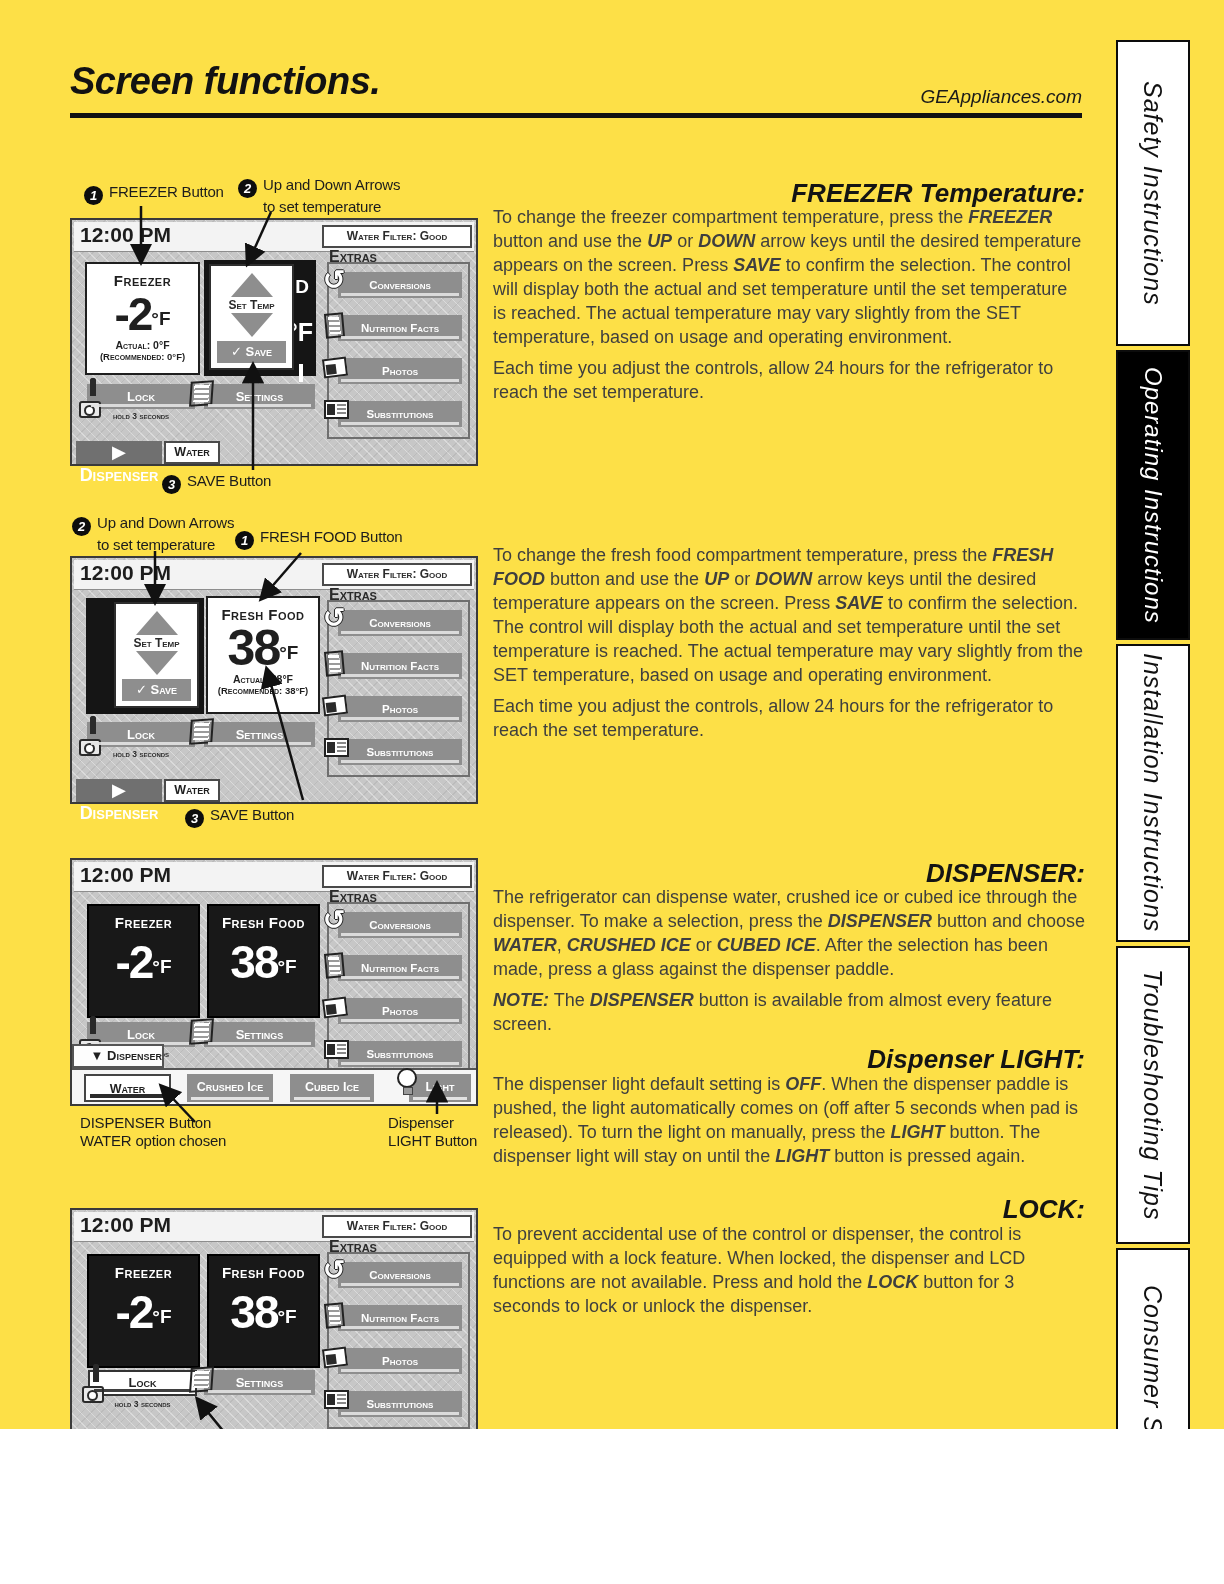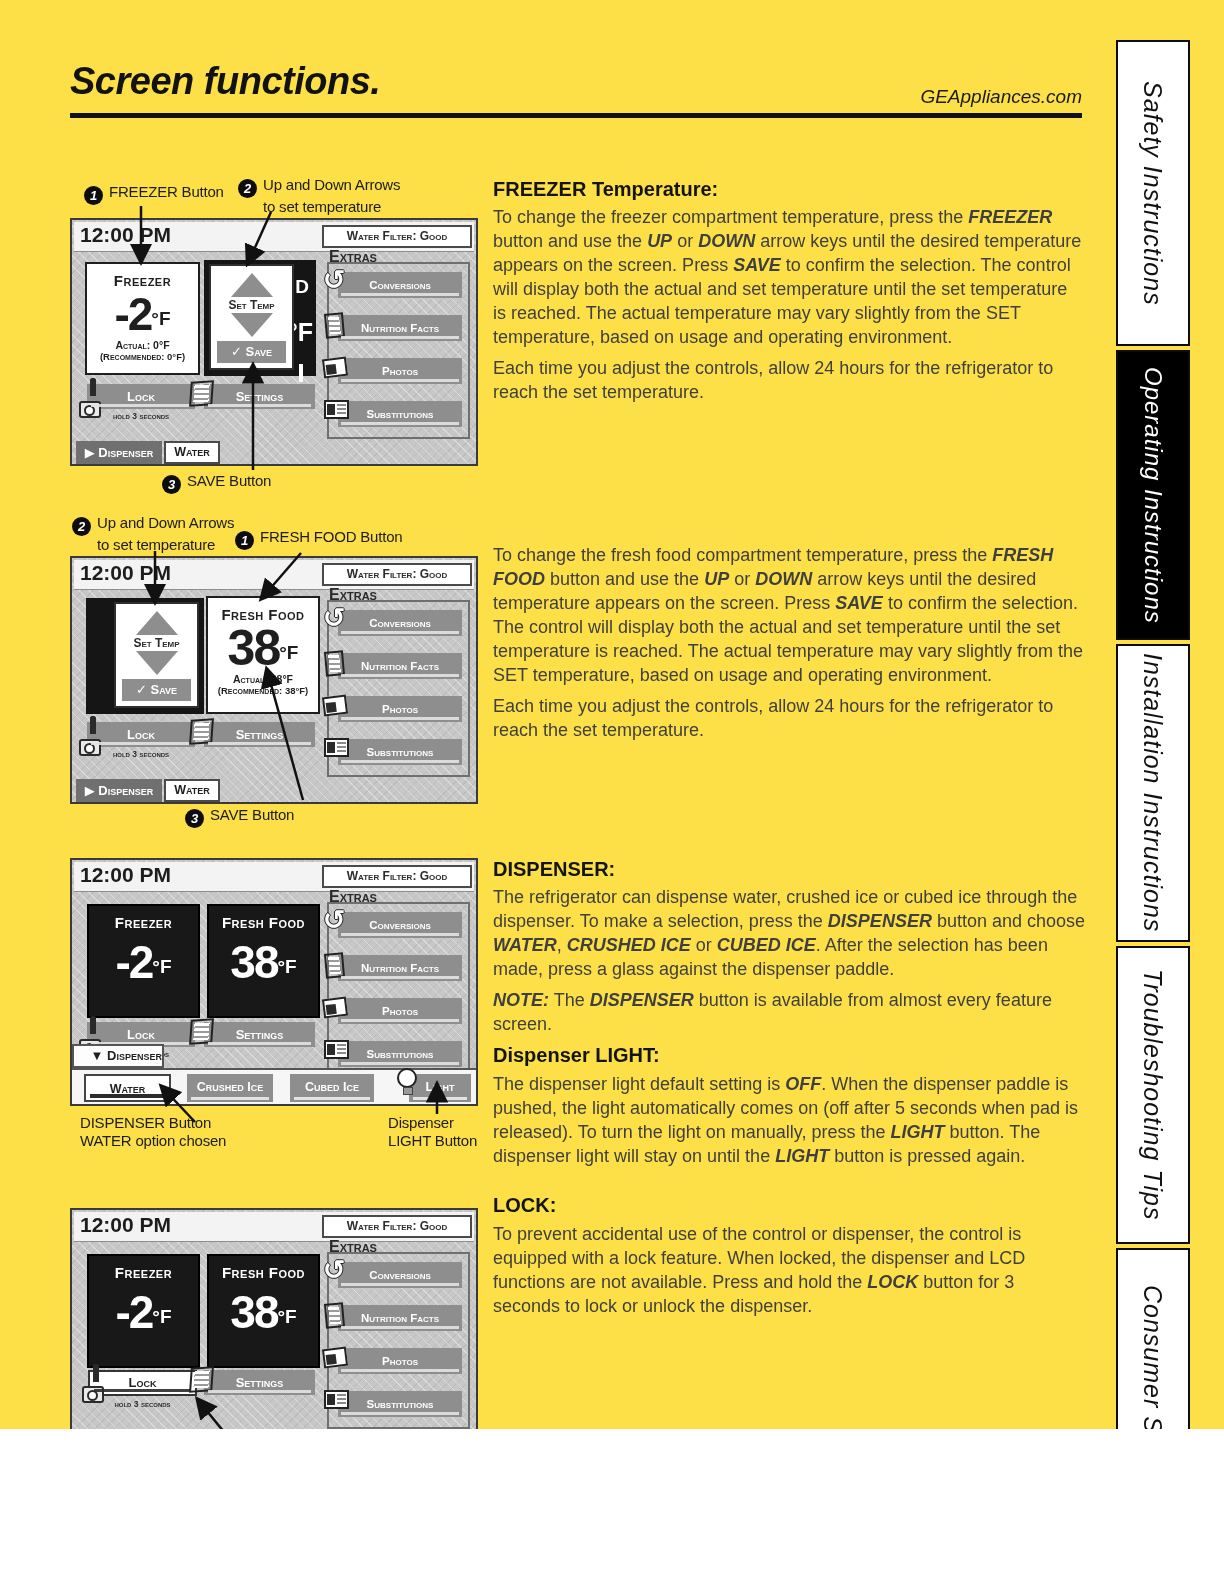--- a/index.html
+++ b/index.html
@@ -16,21 +16,21 @@
   
   .edge-tab { position:absolute; left:1116px; width:74px; background:#fff; border:2px solid #0c0c0c; display:flex; align-items:center; justify-content:center; overflow:hidden; }
   .edge-tab span { writing-mode:vertical-rl; text-orientation:mixed; font-style:italic; font-size:25px; color:#111; white-space:nowrap; letter-spacing:1px; line-height:1.15; }
   .edge-tab.dark { background:#000; }
   .edge-tab.dark span { color:#fff; }
   .edge-tab.wrap span { white-space:normal; text-align:center; }
 
   
   .col { position:absolute; left:493px; width:592px; }
   .h1 { font-size:25px; font-weight:bold; font-style:italic; color:#141414; }
-  .h2 { font-size:20px; font-weight:bold; color:#141414; }
+  .h2 { font-size:26px; font-weight:bold; font-style:italic; color:#141414;text-align:right; }
   .para { font-size:18px; line-height:24px; color:#3f3f3f; }
 
   
   .lcd { position:absolute; left:70px; width:408px; height:248px; border:2px solid #3a3a3a;
          background-color:#c7c7c7;
          background-image:repeating-linear-gradient(45deg, rgba(255,255,255,.35) 0 1px, transparent 1px 7px),
                           repeating-linear-gradient(-45deg, rgba(0,0,0,.06) 0 1px, transparent 1px 7px); }
   .topbar { position:absolute; left:2px; top:2px; right:2px; height:30px; background:#f3f3f3; border-bottom:1px solid #8d8d8d; }
   .time { position:absolute; left:8px; top:3px; font-size:21px; font-weight:bold; color:#1d1d1d; }
   .filterbox { position:absolute; right:4px; top:5px; width:150px; height:23px; background:#fff; border:2px solid #4a4a4a; text-align:center; line-height:19px; font-size:12px; font-weight:bold; color:#2c2c2c; font-variant:small-caps; }
@@ -59,21 +59,21 @@
   .tri-down { width:0; height:0; border-left:21px solid transparent; border-right:21px solid transparent; border-top:24px solid #8e8e8e; margin:1px auto; }
   .settemp { font-size:12px; font-weight:bold; font-variant:small-caps; color:#2a2a2a; }
   .savebar { position:absolute; left:6px; right:6px; bottom:5px; height:22px; background:#8e8e8e; color:#fff; font-weight:bold; font-variant:small-caps; line-height:22px; font-size:13px; }
 
   .backdrop { position:absolute; background:#151515; }
   .bd-d  { position:absolute; right:7px; top:16px; color:#fff; font-weight:bold; font-size:19px; font-variant:small-caps; }
   .bd-f  { position:absolute; right:3px; top:58px; color:#fff; font-weight:bold; font-size:25px; }
   .bd-bar{ position:absolute; right:13px; top:104px; width:4px; height:18px; background:#fff; }
 
   .holdtxt { position:absolute; font-size:8.5px; font-weight:bold; font-variant:small-caps; color:#2e2e2e; text-align:center; }
-  .fdisp { position:absolute; background:#707070; color:#fff; font-weight:bold; font-variant:small-caps; font-size:13px; line-height:23px; text-align:center; }
+  .fdisp { position:absolute; background:#707070; color:#fff; font-weight:bold; font-variant:small-caps; font-size:18px; line-height:23px; text-align:center; }
   .statusbox { position:absolute; background:#fff; border:2px solid #4a4a4a; color:#1f1f1f; font-weight:bold; font-variant:small-caps; font-size:12.5px; line-height:19px; text-align:center; }
 
   
   .dtab { position:absolute; background:#fdfdfd; border:2px solid #555; color:#1f1f1f; font-weight:bold; font-variant:small-caps; font-size:13px; line-height:20px; text-align:right; }
   .dstrip { position:absolute; background:#f6f6f6; border-top:2px solid #555; }
   .opt { position:absolute; height:28px; line-height:26px; font-variant:small-caps; font-weight:bold; font-size:12.5px; text-align:center; }
   .opt.gray { background:#8e8e8e; color:#fff; }
   .opt.gray::after { content:""; position:absolute; left:4px; right:4px; bottom:2px; height:3px; background:#e3e3e3; }
   .opt.sel { background:#fff; color:#1f1f1f; border:2px solid #444; }
   .opt.sel::after { content:""; position:absolute; left:4px; right:4px; bottom:2px; height:4px; background:#2b2b2b; }

